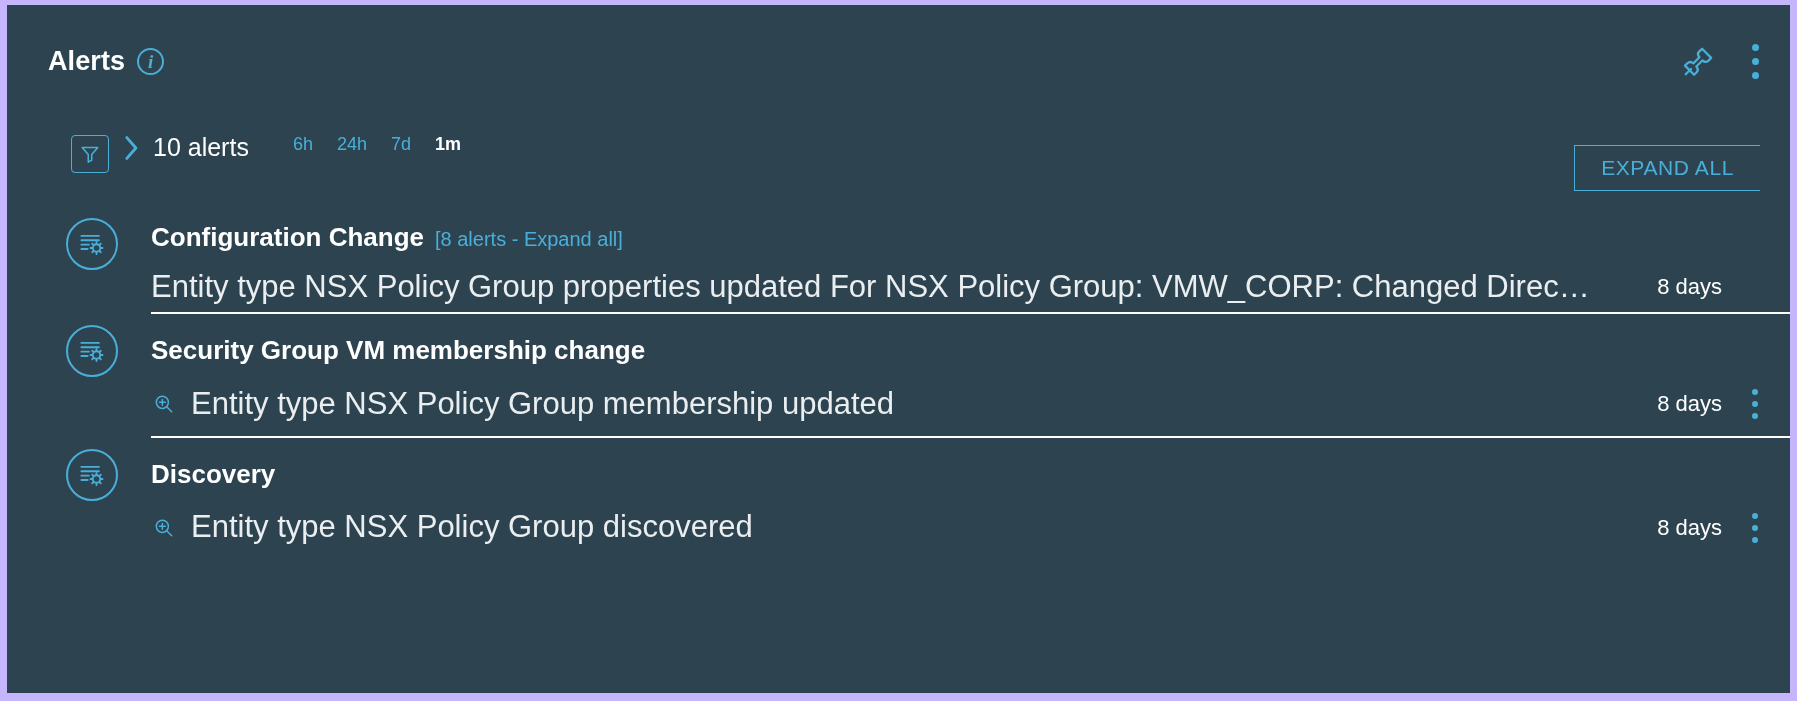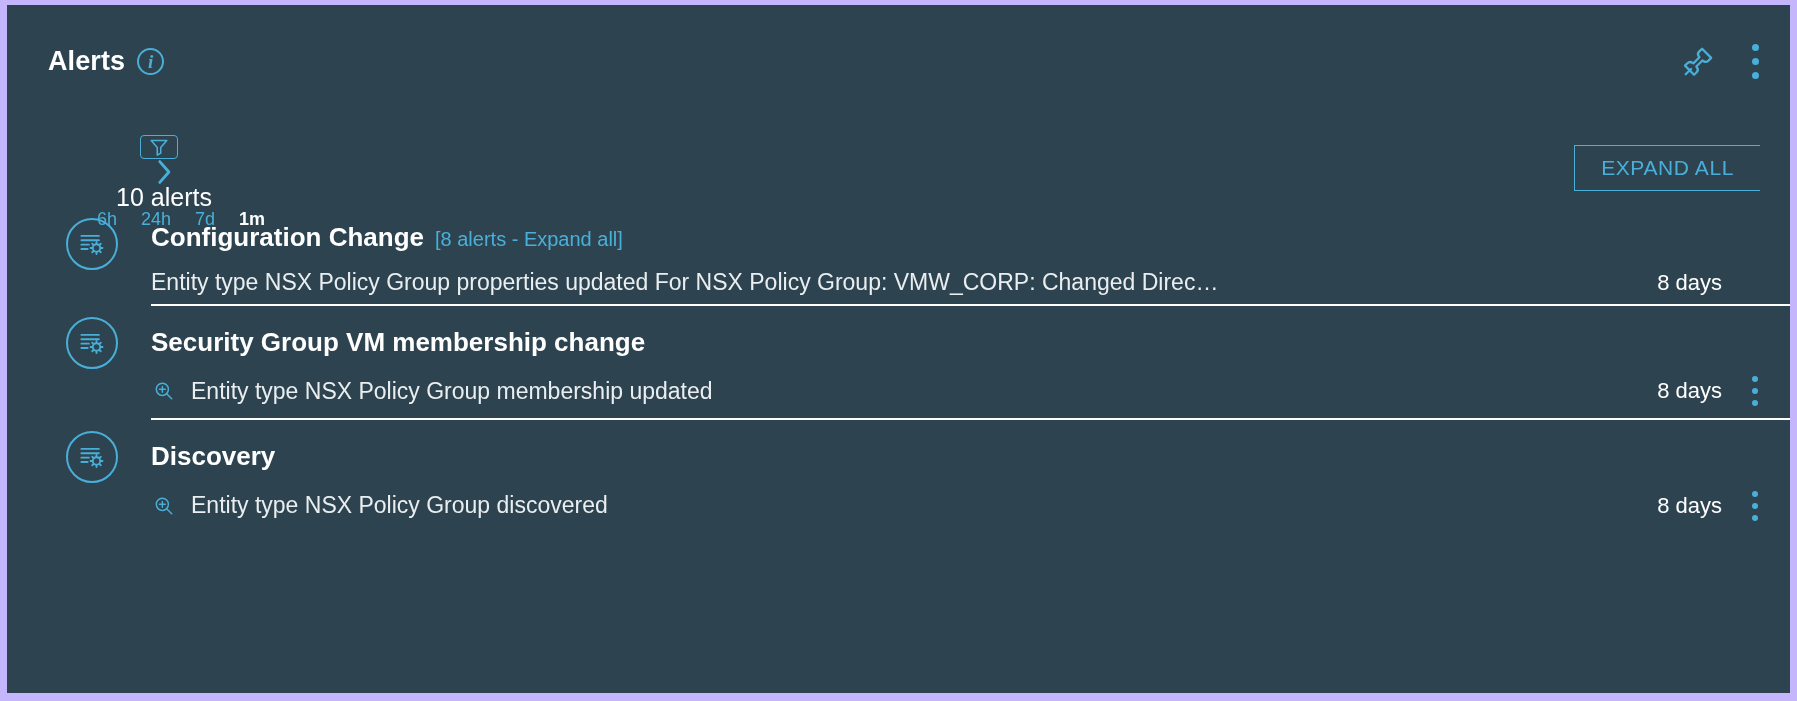--- a/index.html
+++ b/index.html
@@ -94,26 +94,25 @@
   
   .toolbar {
     position: absolute;
     left: 0;
     top: 130px;
     width: 100%;
     height: 62px;
   }
   .toolbar-left {
     position: absolute;
-    left: 46px;
+    left: 64px;
     top: 0;
     display: flex;
-    align-items: center;
+    align-items: flex-start;
     height: 62px;
-    flex-direction: column;
   }
   .filter-btn {
     width: 38px;
     height: 38px;
     border: 1px solid #49afd9;
     border-radius: 4px;
     display: flex;
     align-items: center;
     justify-content: center;
     box-sizing: border-box;
@@ -233,21 +232,21 @@
     flex: 0 0 auto;
     width: 26px;
     margin-right: 14px;
     display: flex;
     align-items: center;
     justify-content: center;
   }
   .alert-text {
     flex: 1 1 auto;
     color: #eaeef0;
-    font-size: 23px;
+    font-size: 31px;
     line-height: 1.25;
     white-space: nowrap;
     overflow: hidden;
     text-overflow: ellipsis;
   }
   .alert-age {
     flex: 0 0 auto;
     color: #ffffff;
     font-size: 22px;
     margin-left: 30px;

